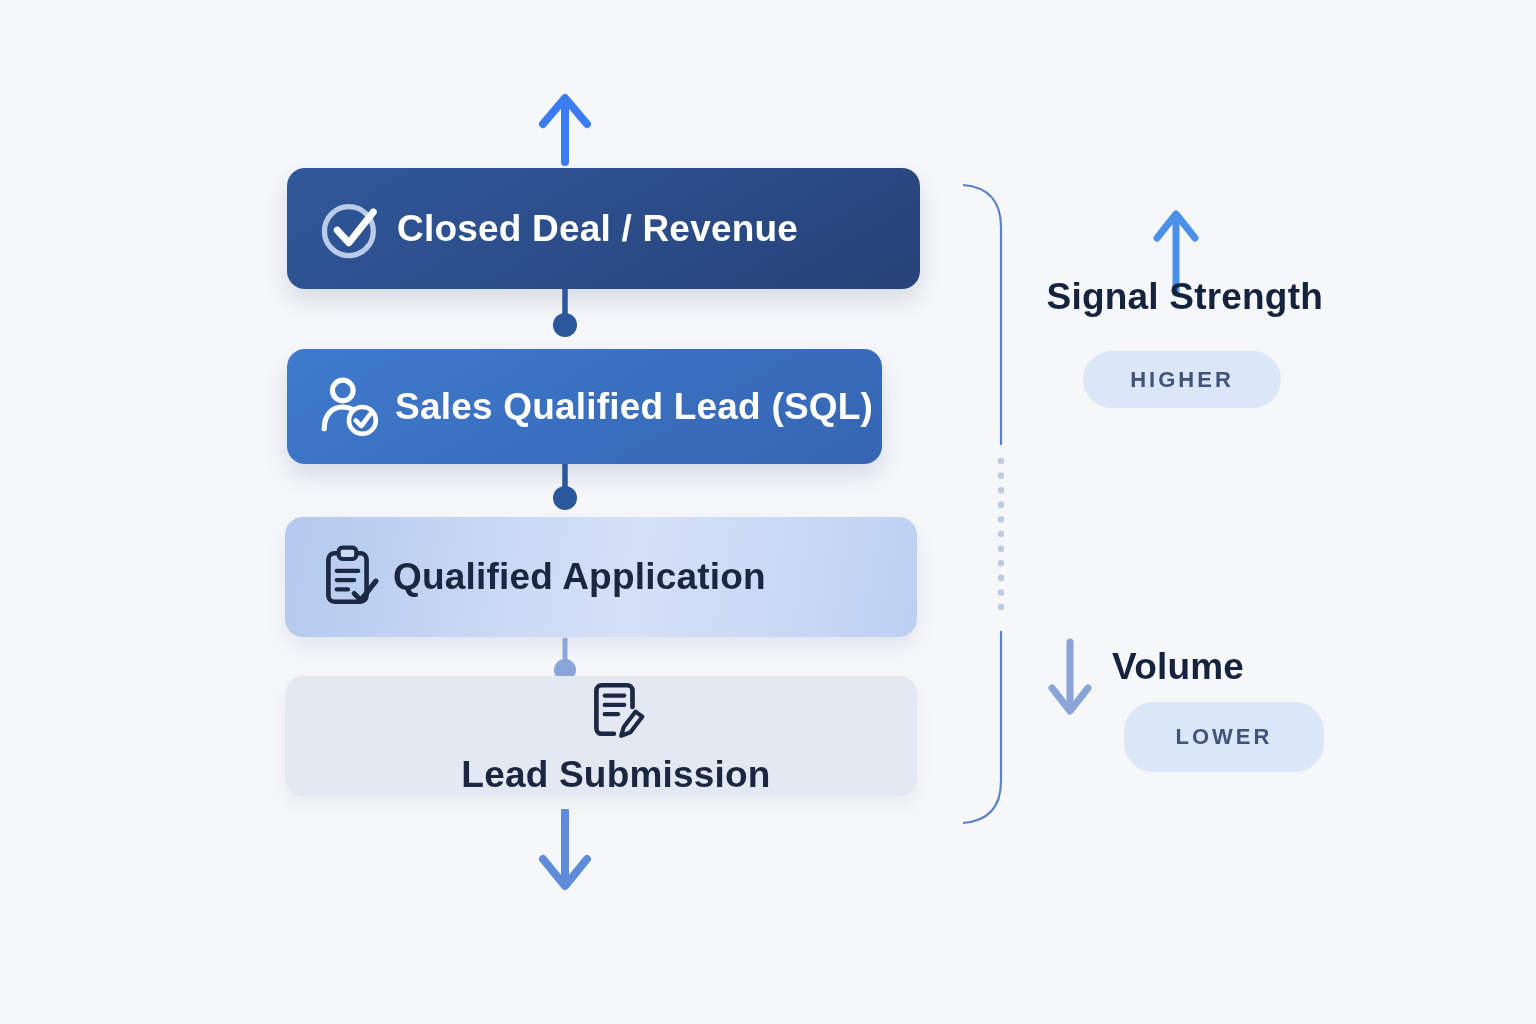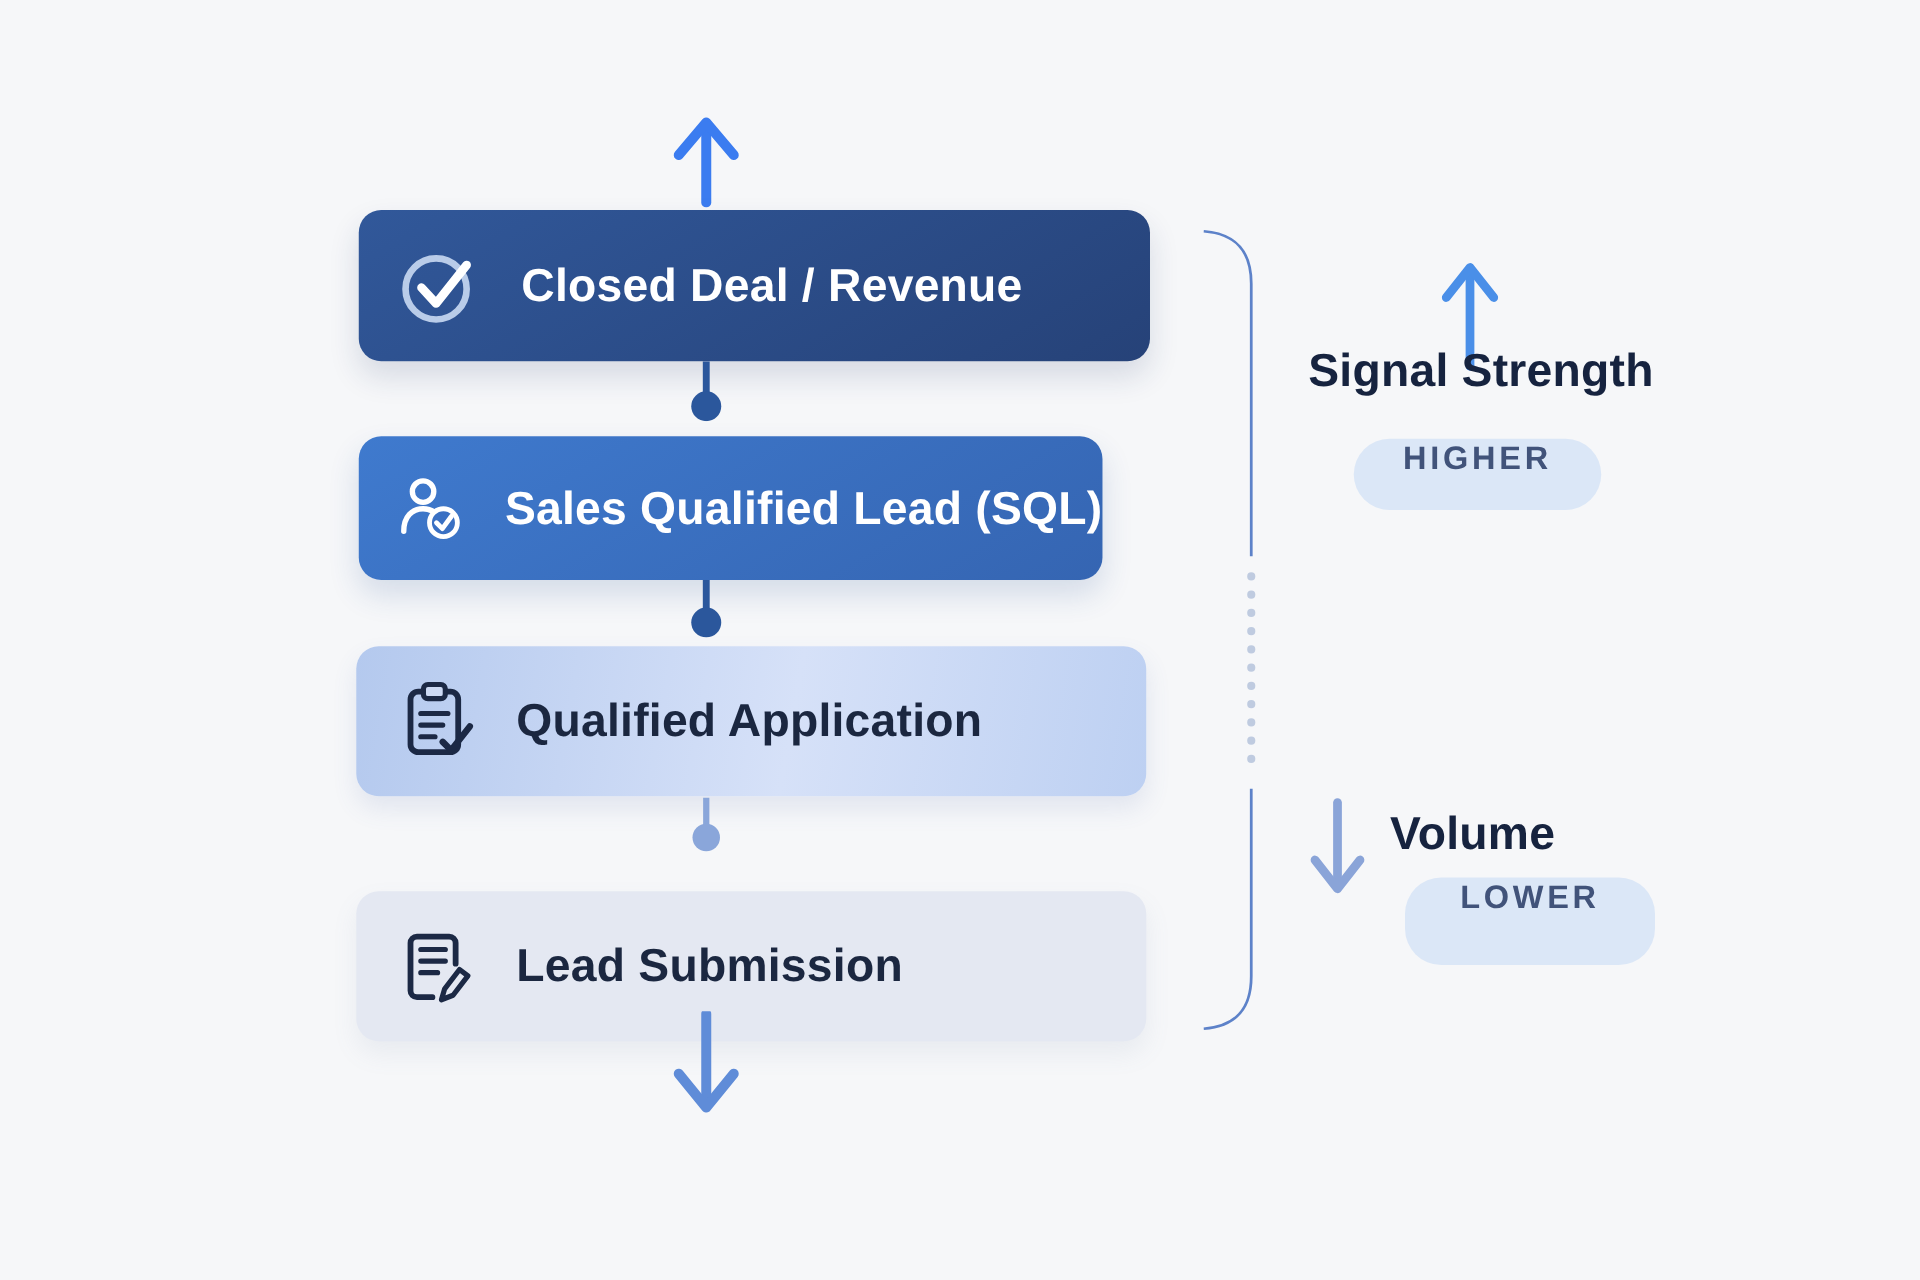--- a/index.html
+++ b/index.html
@@ -30,55 +30,55 @@
     font-family:"Liberation Sans", sans-serif;
     background:var(--bg);
     overflow:hidden;
   }
   .canvas{position:relative;width:1536px;height:1024px;background:var(--bg);}
 
   .stage{
     position:absolute;
     display:flex;align-items:center;
     border-radius:18px;
-    padding-left:30px;gap:32px;
+    padding-left:30px;gap:12px;
     font-weight:bold;font-size:37px;letter-spacing:.2px;
   }
   .stage .label{white-space:nowrap;}
   .stage-1{left:287px;top:168px;width:633px;height:121px;
     background:linear-gradient(150deg,var(--stage1-a) 0%,var(--stage1-b) 100%);
     color:var(--text-light);
     box-shadow:0 12px 24px rgba(25,50,100,.14);}
   .stage-2{left:287px;top:349px;width:595px;height:115px;
     background:linear-gradient(150deg,var(--stage2-a) 0%,var(--stage2-b) 100%);
     color:var(--text-light);
     box-shadow:0 12px 24px rgba(35,80,150,.16);}
   .stage-3{left:285px;top:517px;width:632px;height:120px;
     background:linear-gradient(100deg,var(--stage3-a) 0%,var(--stage3-b) 55%,var(--stage3-c) 100%);
     color:var(--text-dark);
     box-shadow:0 10px 20px rgba(80,110,170,.12);text-align:right;}
-  .stage-4{left:285px;top:713px;width:632px;height:120px;
+  .stage-4{left:285px;top:676px;width:632px;height:120px;
     background:var(--stage4);
     color:var(--text-dark);
-    box-shadow:0 10px 20px rgba(120,135,170,.10);}
+    box-shadow:0 10px 20px rgba(120,135,170,.10);flex-direction:column;}
 
   .abs{position:absolute;}
 
   .legend-title{
     position:absolute;
     font-weight:bold;color:var(--heading);
     font-size:37px;letter-spacing:.2px;white-space:nowrap;
   }
   .pill{
     position:absolute;
     background:var(--pill-bg);
     border-radius:29px;
-    display:flex;align-items:flex-start;justify-content:center;
+    display:flex;align-items:center;justify-content:center;
     color:var(--pill-text);
-    font-weight:bold;font-size:26px;letter-spacing:3px;
+    font-weight:bold;font-size:22px;letter-spacing:3px;
   }
   .signal-title{left:1043px;top:276px;width:280px;text-align:right;}
   .signal-pill{left:1083px;top:351px;width:198px;height:57px;}
   .volume-title{left:1112px;top:646px;}
   .volume-pill{left:1124px;top:702px;width:200px;height:70px;}
 </style>
 </head>
 <body>
 
 <div class="canvas">

